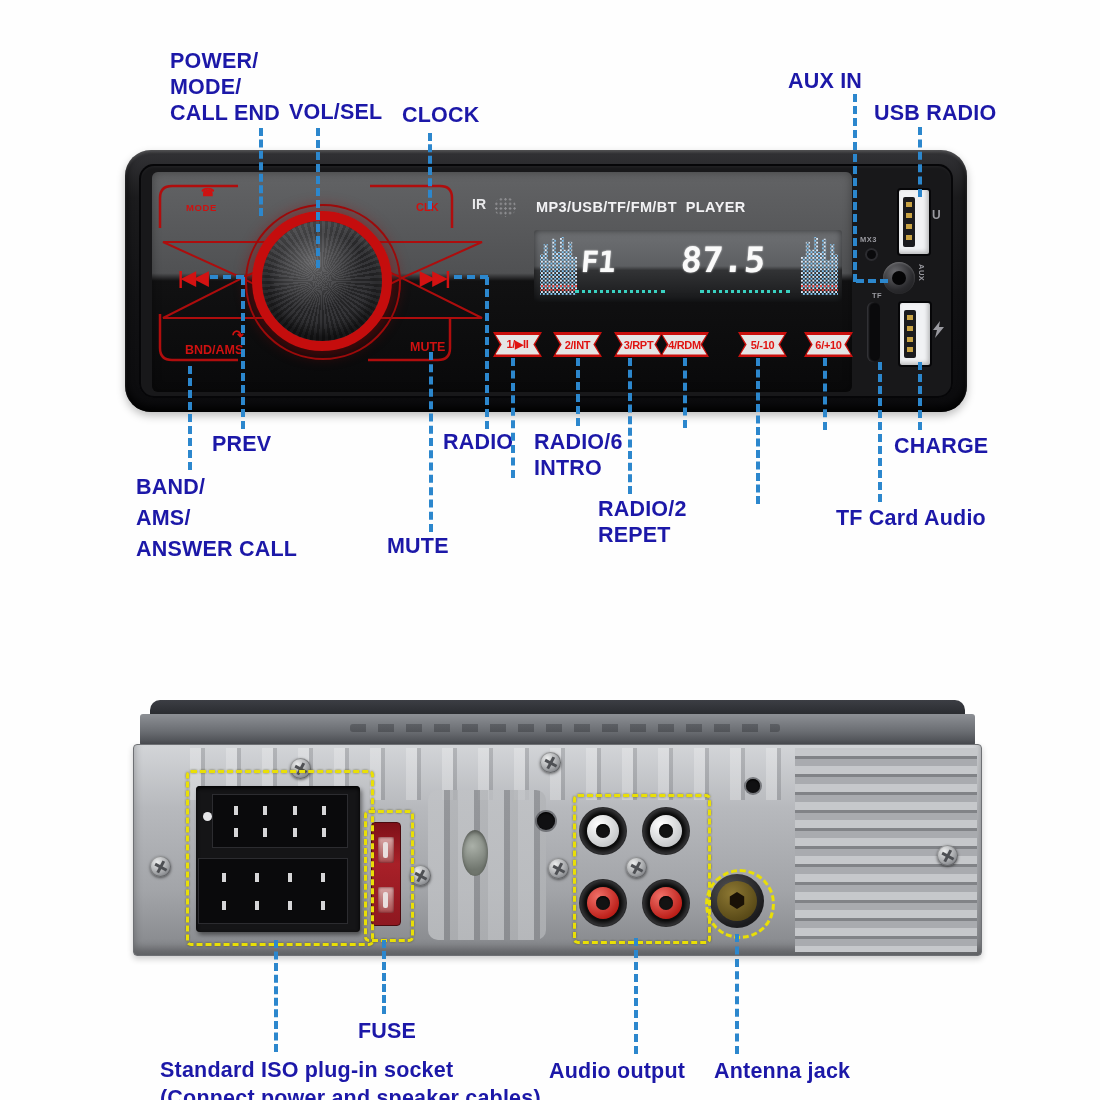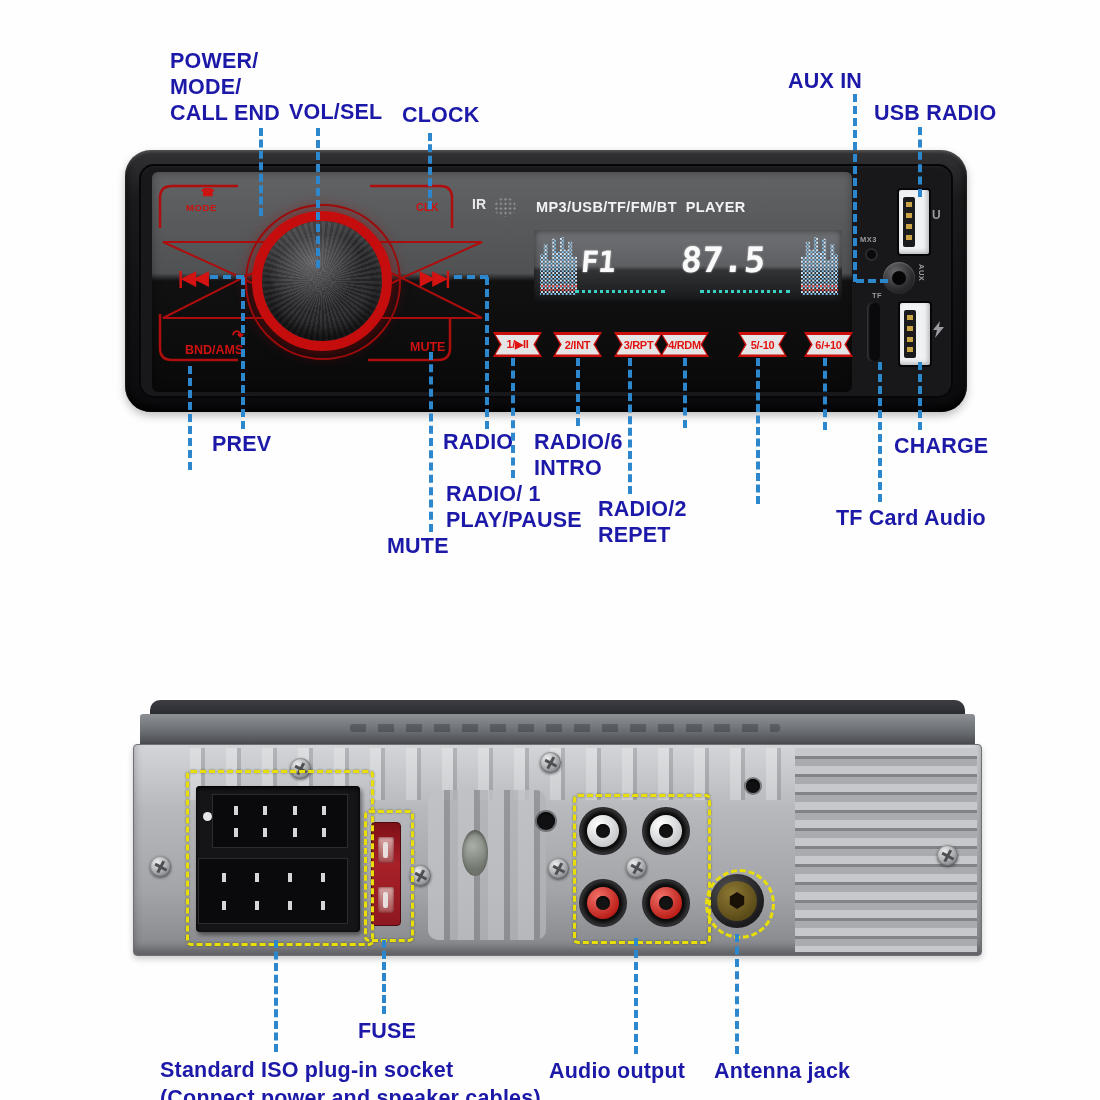--- a/index.html
+++ b/index.html
@@ -335,22 +335,23 @@
 CALL END</div>
   <div class="callout" style="left:289px;top:99px">VOL/SEL</div>
   <div class="callout" style="left:402px;top:102px">CLOCK</div>
   <div class="callout" style="left:788px;top:68px">AUX IN</div>
   <div class="callout" style="left:874px;top:100px">USB RADIO</div>
   <div class="callout" style="left:212px;top:431px">PREV</div>
   <div class="callout" style="left:443px;top:429px">RADIO</div>
   <div class="callout" style="left:534px;top:429px">RADIO/6
 INTRO</div>
   <div class="callout" style="left:894px;top:433px">CHARGE</div>
-  <div class="callout" style="left:446px;top:481px">RADIO/ 1
-PLAY/PAUSE</div>
+  <div class="callout tall" style="left:136px;top:472px">BAND/
+AMS/
+ANSWER CALL</div>
   <div class="callout" style="left:387px;top:533px">MUTE</div>
   <div class="callout" style="left:598px;top:496px">RADIO/2
 REPET</div>
   <div class="callout" style="left:836px;top:505px">TF Card Audio</div>
   <div class="callout" style="left:358px;top:1018px">FUSE</div>
   <div class="callout wide" style="left:160px;top:1056px">Standard ISO plug-in socket
 (Connect power and speaker cables)</div>
   <div class="callout" style="left:549px;top:1058px">Audio output</div>
   <div class="callout" style="left:714px;top:1058px">Antenna jack</div>
 

